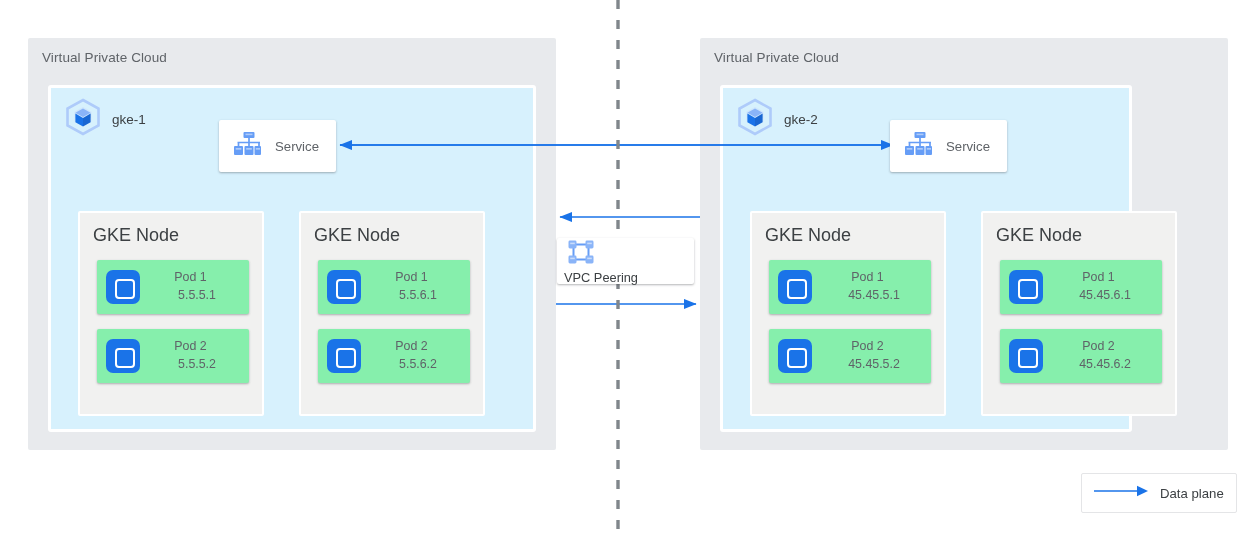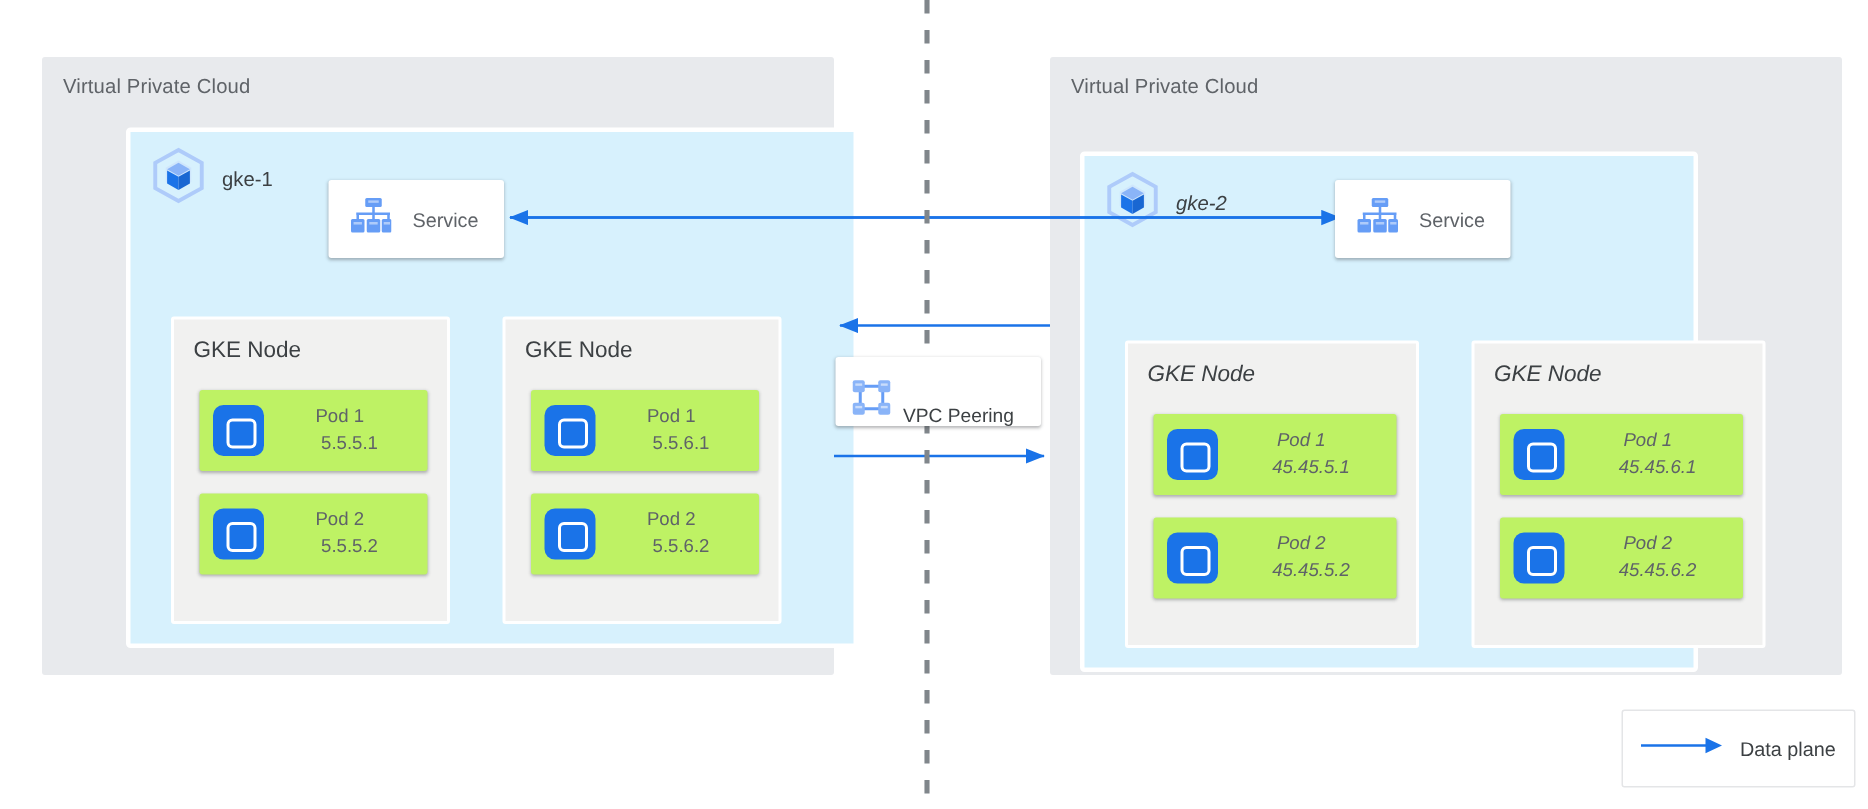--- a/index.html
+++ b/index.html
@@ -58,29 +58,29 @@
   .node {
     position: absolute;
     background: #f1f1f0;
     border: 2px solid #ffffff;
     border-radius: 2px;
   }
   .node-label {
     position: absolute;
     left: 13px;
     top: 12px;
-    font-size: 15px;
+    font-size: 18px;
     color: #3c4043;
     white-space: nowrap;
   }
 
   
   .pod {
     position: absolute;
-    background: #bef264;
+    background: #86efac;
     border-radius: 2px;
     box-shadow: 0 1px 2px rgba(60,64,67,0.28), 0 1px 3px rgba(60,64,67,0.12);
     display: flex;
     align-items: center;
   }
   .pod-icon {
     width: 34px; height: 34px;
     margin-left: 9px;
     border-radius: 7px;
     background: #1a73e8;
@@ -122,22 +122,23 @@
     white-space: nowrap;
   }
 
   
   .peering {
     position: absolute;
     background: #ffffff;
     border-radius: 2px;
     box-shadow: 0 1px 2px rgba(60,64,67,0.28), 0 1px 3px rgba(60,64,67,0.13);
     display: flex;
-    align-items: flex-end;
+    align-items: flex-start;
     z-index: 8;
+    flex-direction: column;
   }
   .peering-ico { margin-left: 10px; flex: none; }
   .peering-label {
     margin-left: 7px;
     margin-right: 11px;
     font-size: 12.8px;
     color: #3c4043;
     white-space: nowrap;
   }
 
@@ -170,21 +171,21 @@
   .overlay-divider { z-index: 7; }
 </style>
 </head>
 <body>
 
 <div id="stage">
 
   <div class="vpc" style="left:28px; top:38px; width:528px; height:412px;">
     <div class="vpc-label">Virtual Private Cloud</div>
 
-    <div class="cluster" style="left:20px; top:47px; width:488px; height:347px;margin-left:36px;">
+    <div class="cluster" style="left:20px; top:47px; width:488px; height:347px;">
 
       <div class="cluster-head">
         <span>
           <svg width="36" height="38" viewBox="0 0 36 38">
             <polygon points="18,2 33.5,10.6 33.5,27.4 18,36 2.5,27.4 2.5,10.6" fill="none" stroke="#aecbfa" stroke-width="2.6"></polygon>
             <polygon points="18,9 26.5,13.8 26.5,23.4 18,28.2 9.5,23.4 9.5,13.8" fill="#c9dcfb" opacity="0.55"></polygon>
             <polygon points="18,10.5 25.6,14.8 18,19.1 10.4,14.8" fill="#8ab4f8"></polygon>
             <polygon points="10.4,15.6 18,19.9 18,28.6 10.4,24.3" fill="#1a73e8"></polygon>
             <polygon points="25.6,15.6 25.6,24.3 18,28.6 18,19.9" fill="#1967d2"></polygon>
           </svg>
@@ -230,21 +231,21 @@
             <div class="pod-ip">5.5.6.2</div>
           </span>
         </div>
       </div>
     </div>
   </div>
 
   <div class="vpc" style="left:700px; top:38px; width:528px; height:412px;">
     <div class="vpc-label">Virtual Private Cloud</div>
 
-    <div class="cluster" style="left:20px; top:63px; width:412px; height:347px;font-style:italic;">
+    <div class="cluster" style="left:20px; top:47px; width:412px; height:347px;">
 
       <div class="cluster-head">
         <span>
           <svg width="36" height="38" viewBox="0 0 36 38">
             <polygon points="18,2 33.5,10.6 33.5,27.4 18,36 2.5,27.4 2.5,10.6" fill="none" stroke="#aecbfa" stroke-width="2.6"></polygon>
             <polygon points="18,9 26.5,13.8 26.5,23.4 18,28.2 9.5,23.4 9.5,13.8" fill="#c9dcfb" opacity="0.55"></polygon>
             <polygon points="18,10.5 25.6,14.8 18,19.1 10.4,14.8" fill="#8ab4f8"></polygon>
             <polygon points="10.4,15.6 18,19.9 18,28.6 10.4,24.3" fill="#1a73e8"></polygon>
             <polygon points="25.6,15.6 25.6,24.3 18,28.6 18,19.9" fill="#1967d2"></polygon>
           </svg>
@@ -360,21 +361,21 @@
         <rect x="18.5" y="17.5" width="8" height="8" rx="1.4" fill="#8ab4f8"></rect>
         <rect x="3.2" y="4.6" width="4.6" height="1.6" fill="#c9dcfb"></rect>
         <rect x="20.2" y="4.6" width="4.6" height="1.6" fill="#c9dcfb"></rect>
         <rect x="3.2" y="19.6" width="4.6" height="1.6" fill="#c9dcfb"></rect>
         <rect x="20.2" y="19.6" width="4.6" height="1.6" fill="#c9dcfb"></rect>
       </svg>
     </span>
     <span class="peering-label">VPC Peering</span>
   </div>
 
-  <div class="legend" style="left:1081px; top:473px; width:156px; height:52px;">
+  <div class="legend" style="left:1081px; top:473px; width:156px; height:40px;">
     <span style="margin-left:12px;">
       <svg width="56" height="14" viewBox="0 0 56 14">
         <line x1="0" y1="7" x2="44" y2="7" stroke="#1a73e8" stroke-width="1.6"></line>
         <path d="M43,1.8 L54,7 L43,12.2 z" fill="#1a73e8"></path>
       </svg>
     </span>
     <span class="legend-label">Data plane</span>
   </div>
 
 </div>

